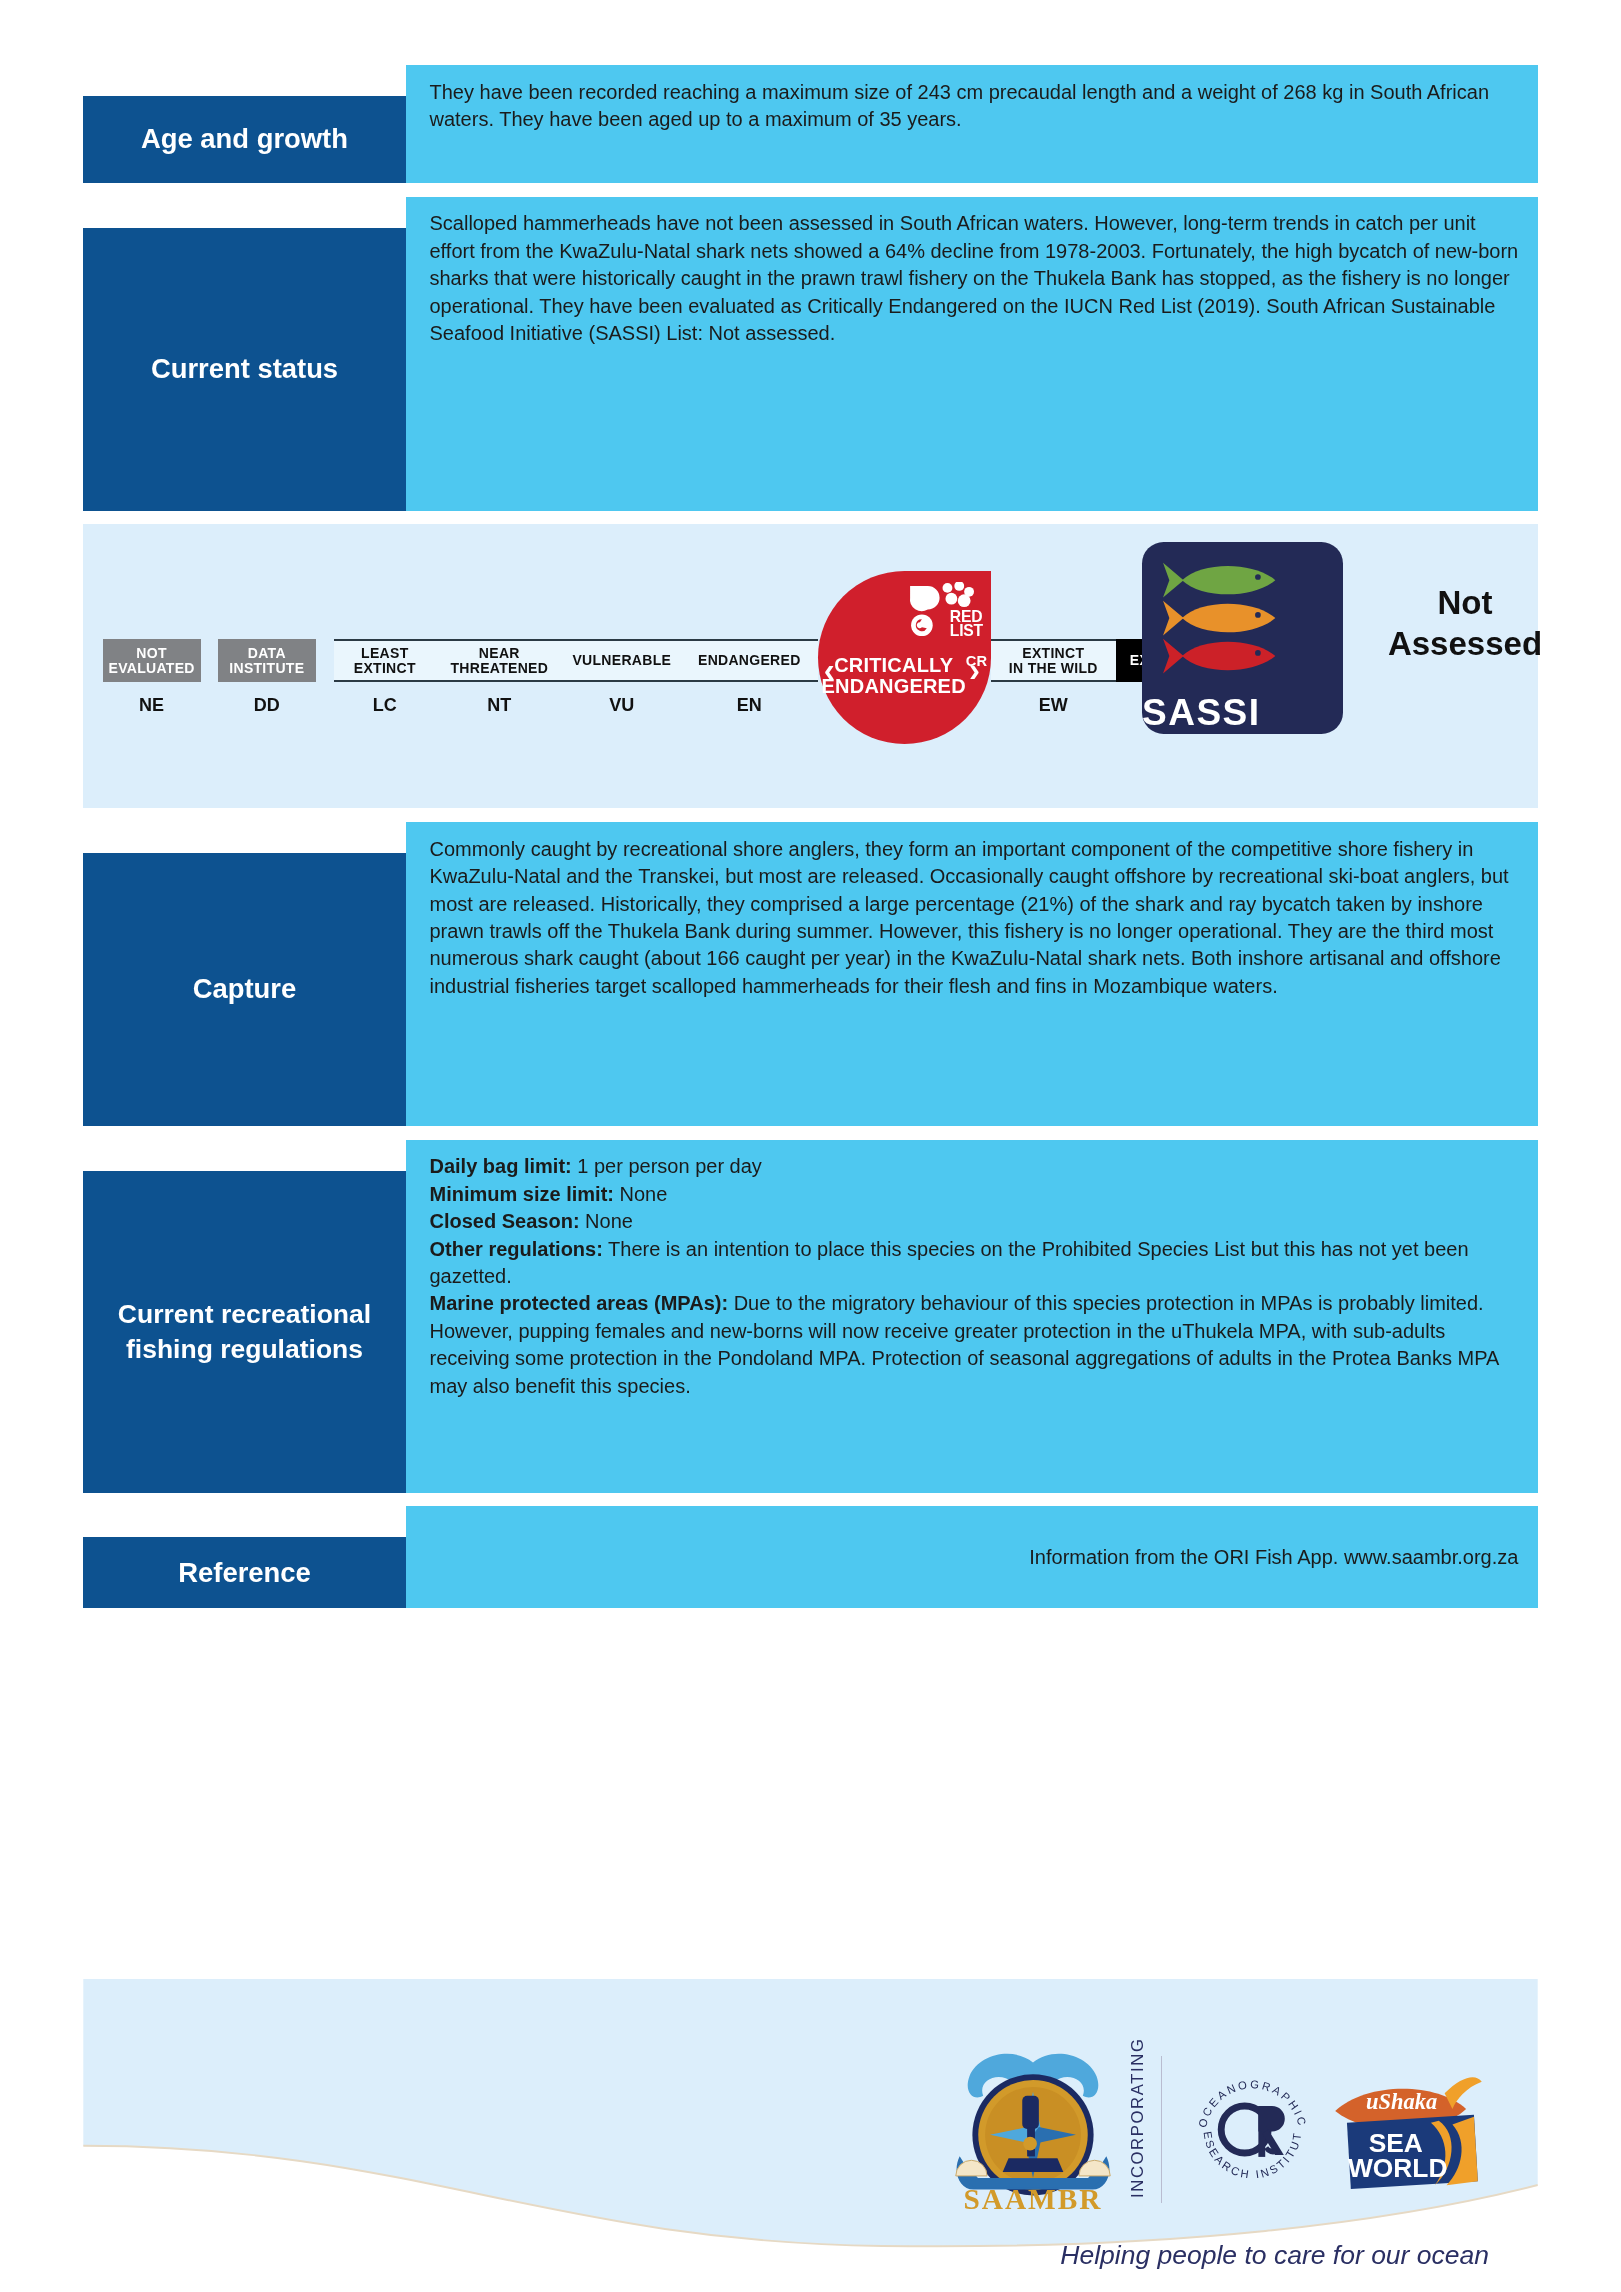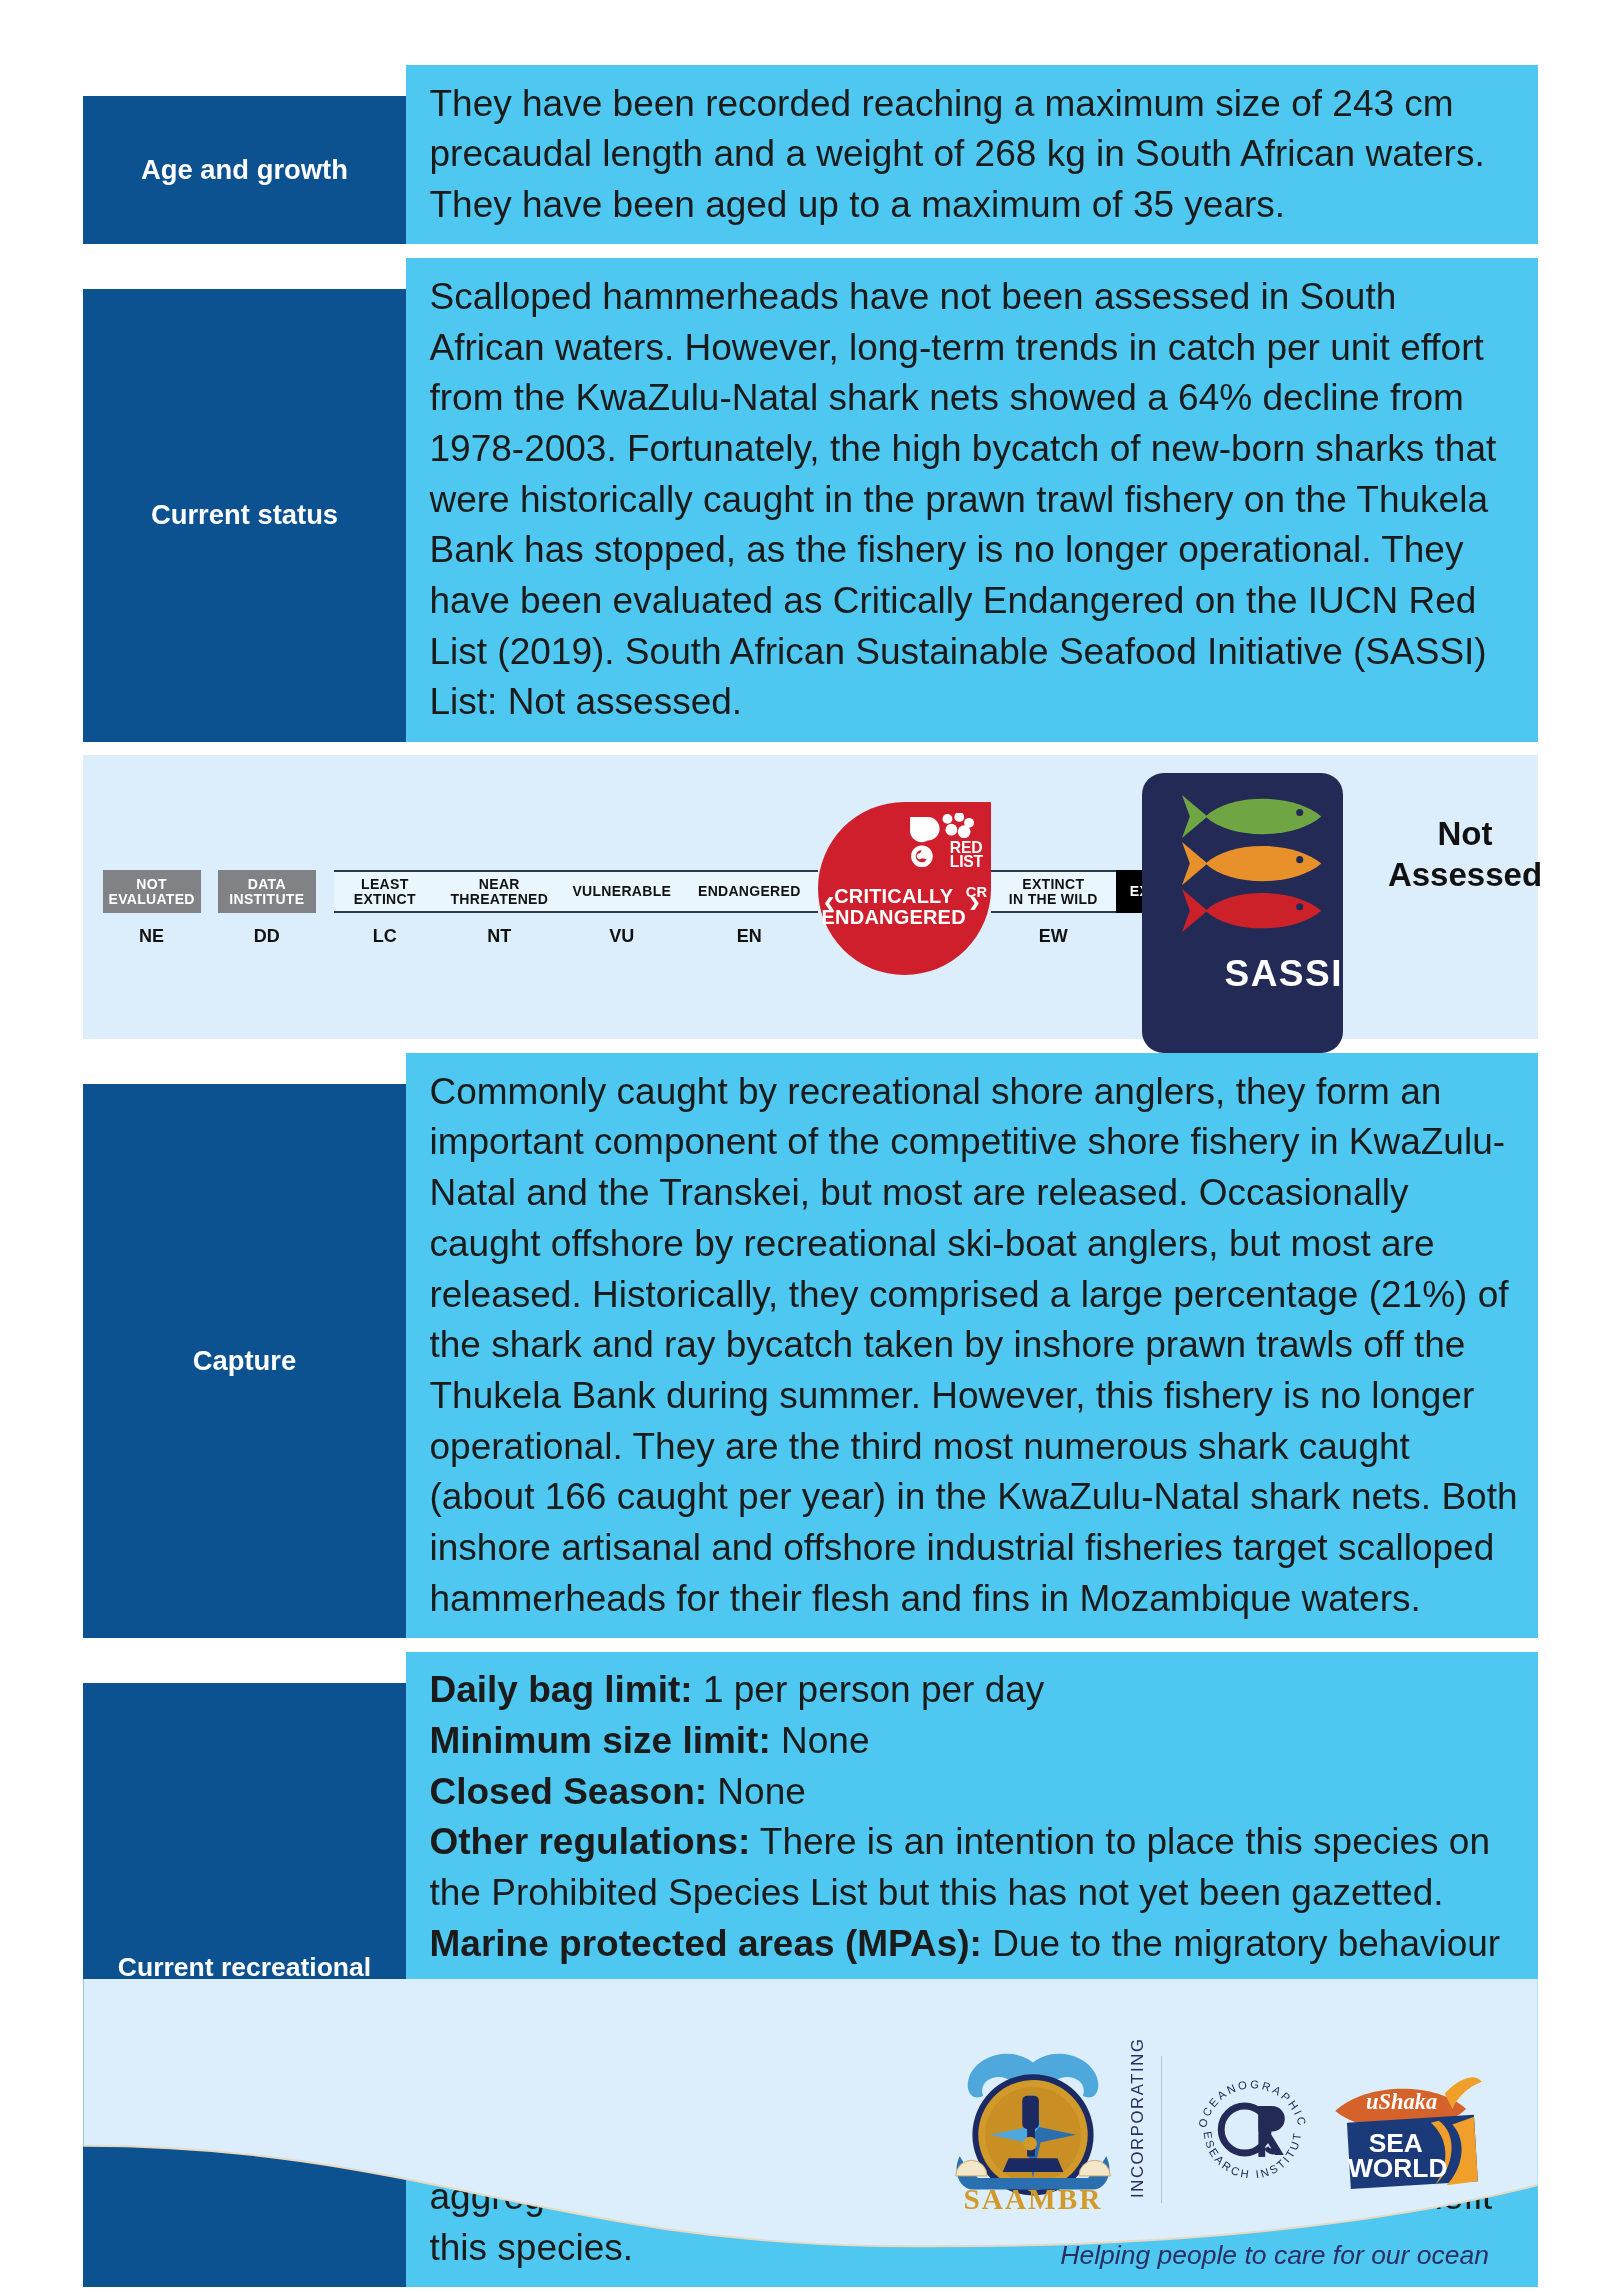--- a/index.html
+++ b/index.html
@@ -17,21 +17,21 @@
   .label{
     width:323px;flex:0 0 323px;
     background:#0d5290;color:#ffffff;
     display:flex;align-items:center;justify-content:center;
     text-align:center;
     font-weight:bold;font-size:27.4px;line-height:1.32;
     padding:5.9px 9.8px;box-sizing:border-box;margin-top:31px;
   }
   .content{
     flex:1 1 auto;background:#4ec8f0;color:#1b1b1b;
-    font-size:37px;line-height:1.37;
+    font-size:20px;line-height:1.37;
     padding:13.7px 19.6px 13.7px 23.5px;box-sizing:border-box;
   }
   .content p{margin:0;}
   .content b{font-weight:bold;}
 
   
   .status-strip{
     position:relative;
     background:#dceefb;
     padding:0;box-sizing:border-box;
@@ -74,23 +74,23 @@
   .cr-arrow.l{left:5.9px;}
   .cr-arrow.r{right:10.8px;}
   .rl-logo{position:absolute;right:9.8px;top:11.8px;width:73px;height:57px;}
   .rl-logo-txt{
     position:absolute;right:7.8px;top:39px;color:#fff;font-weight:bold;
     font-size:15.7px;line-height:.92;text-align:left;letter-spacing:-0.2px;
   }
 
   
   .sassi{
-    position:absolute;left:1142px;top:632px;width:201px;height:280px;
+    position:absolute;left:1142px;top:632px;width:201px;height:192px;
     background:#232a56;border-radius:21.6px;
-    display:flex;flex-direction:column;align-items:flex-end;justify-content:flex-start;
+    display:flex;flex-direction:column;align-items:flex-start;justify-content:flex-start;
     padding-top:15.7px;box-sizing:border-box;
   }
   .sassi-word{
     color:#fff;font-weight:bold;font-size:37px;letter-spacing:1.5px;margin-top:7.8px;
   }
   .not-assessed{
     position:absolute;left:1372px;top:686px;width:206px;
     text-align:center;font-weight:bold;font-size:33px;line-height:1.24;color:#111;
   }
 

